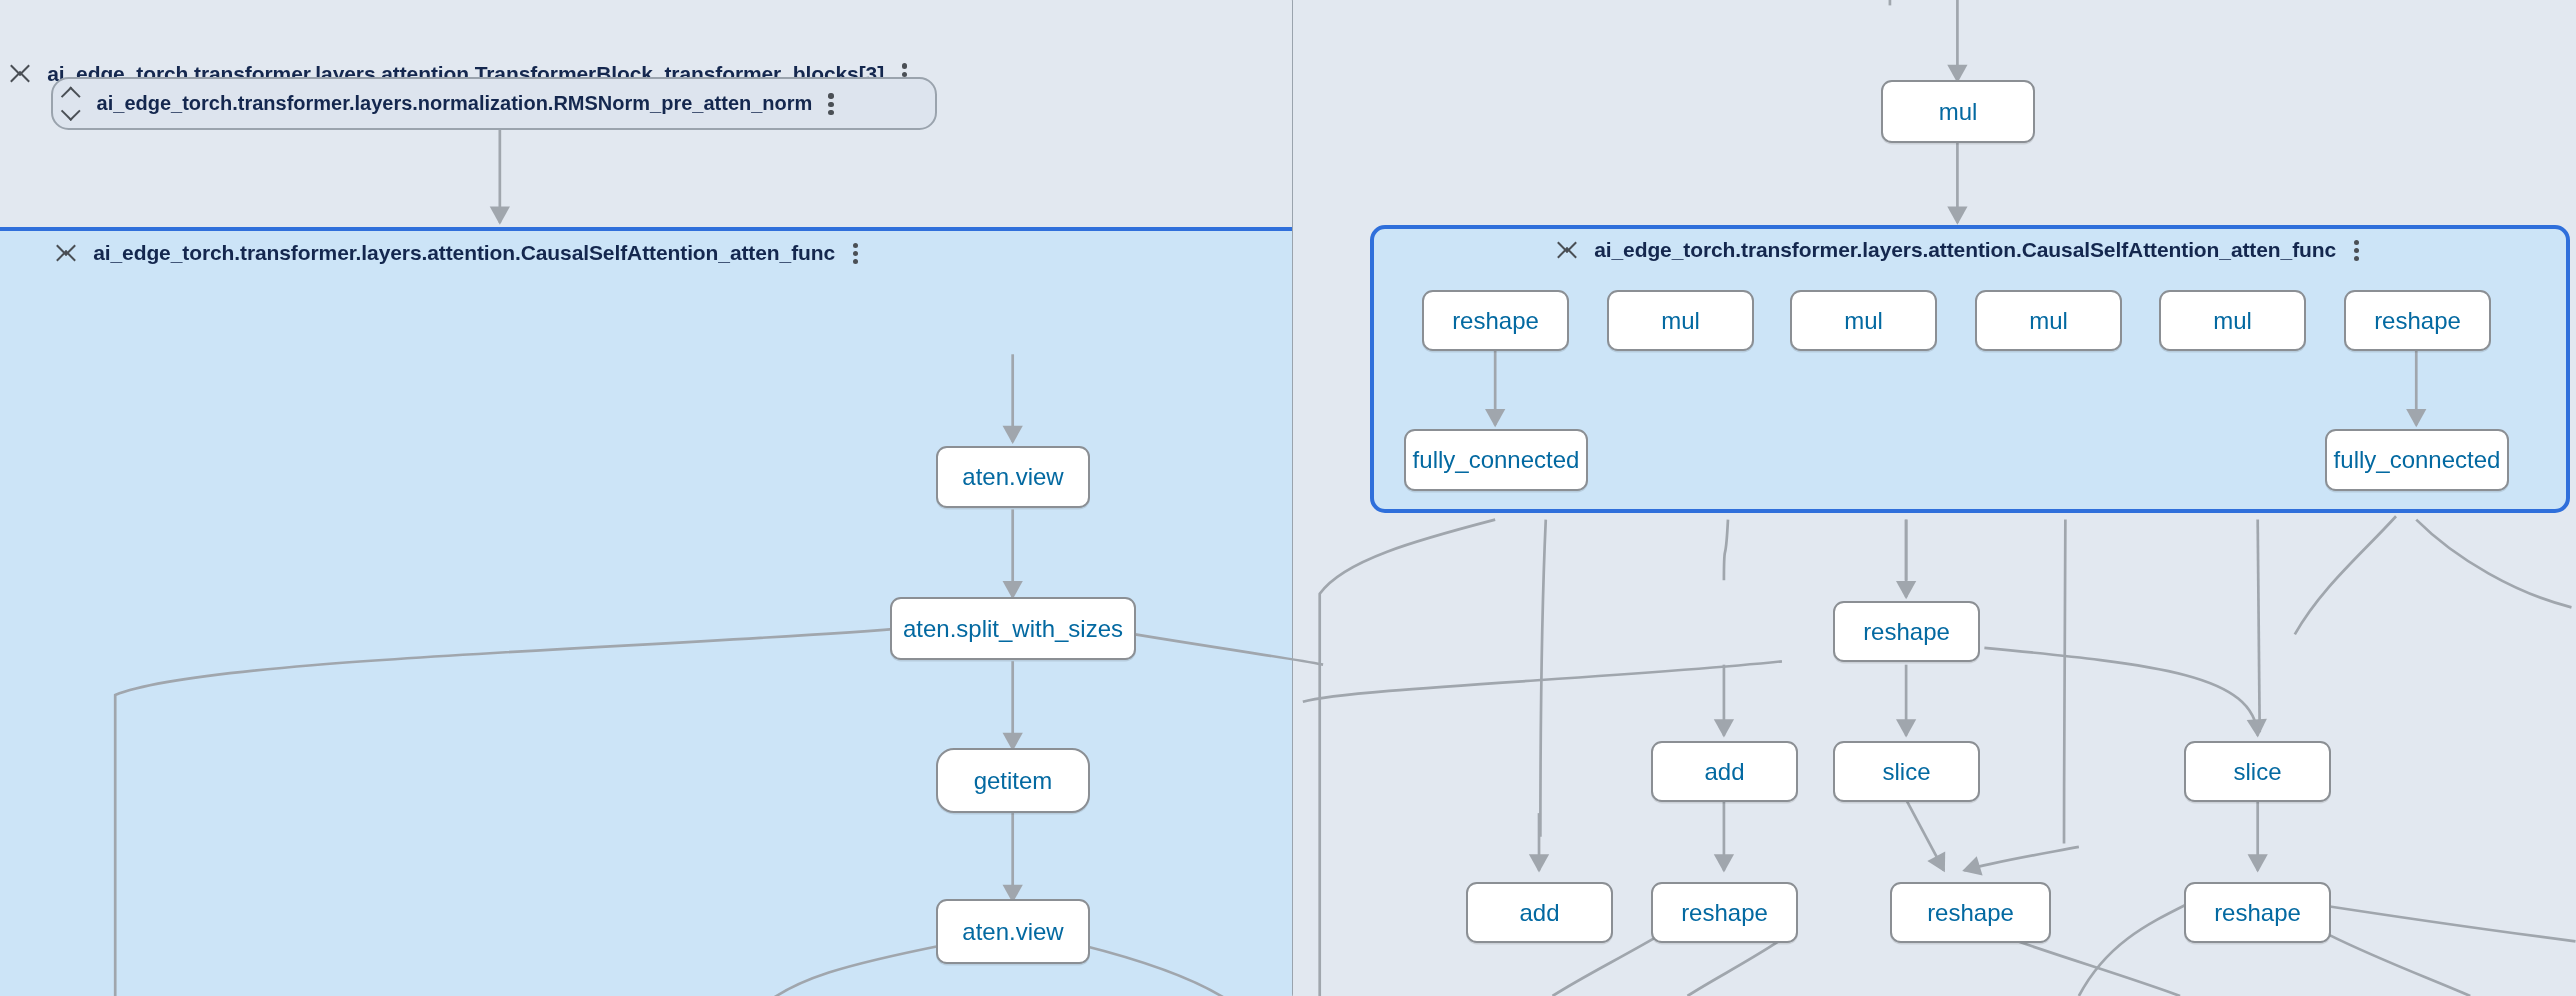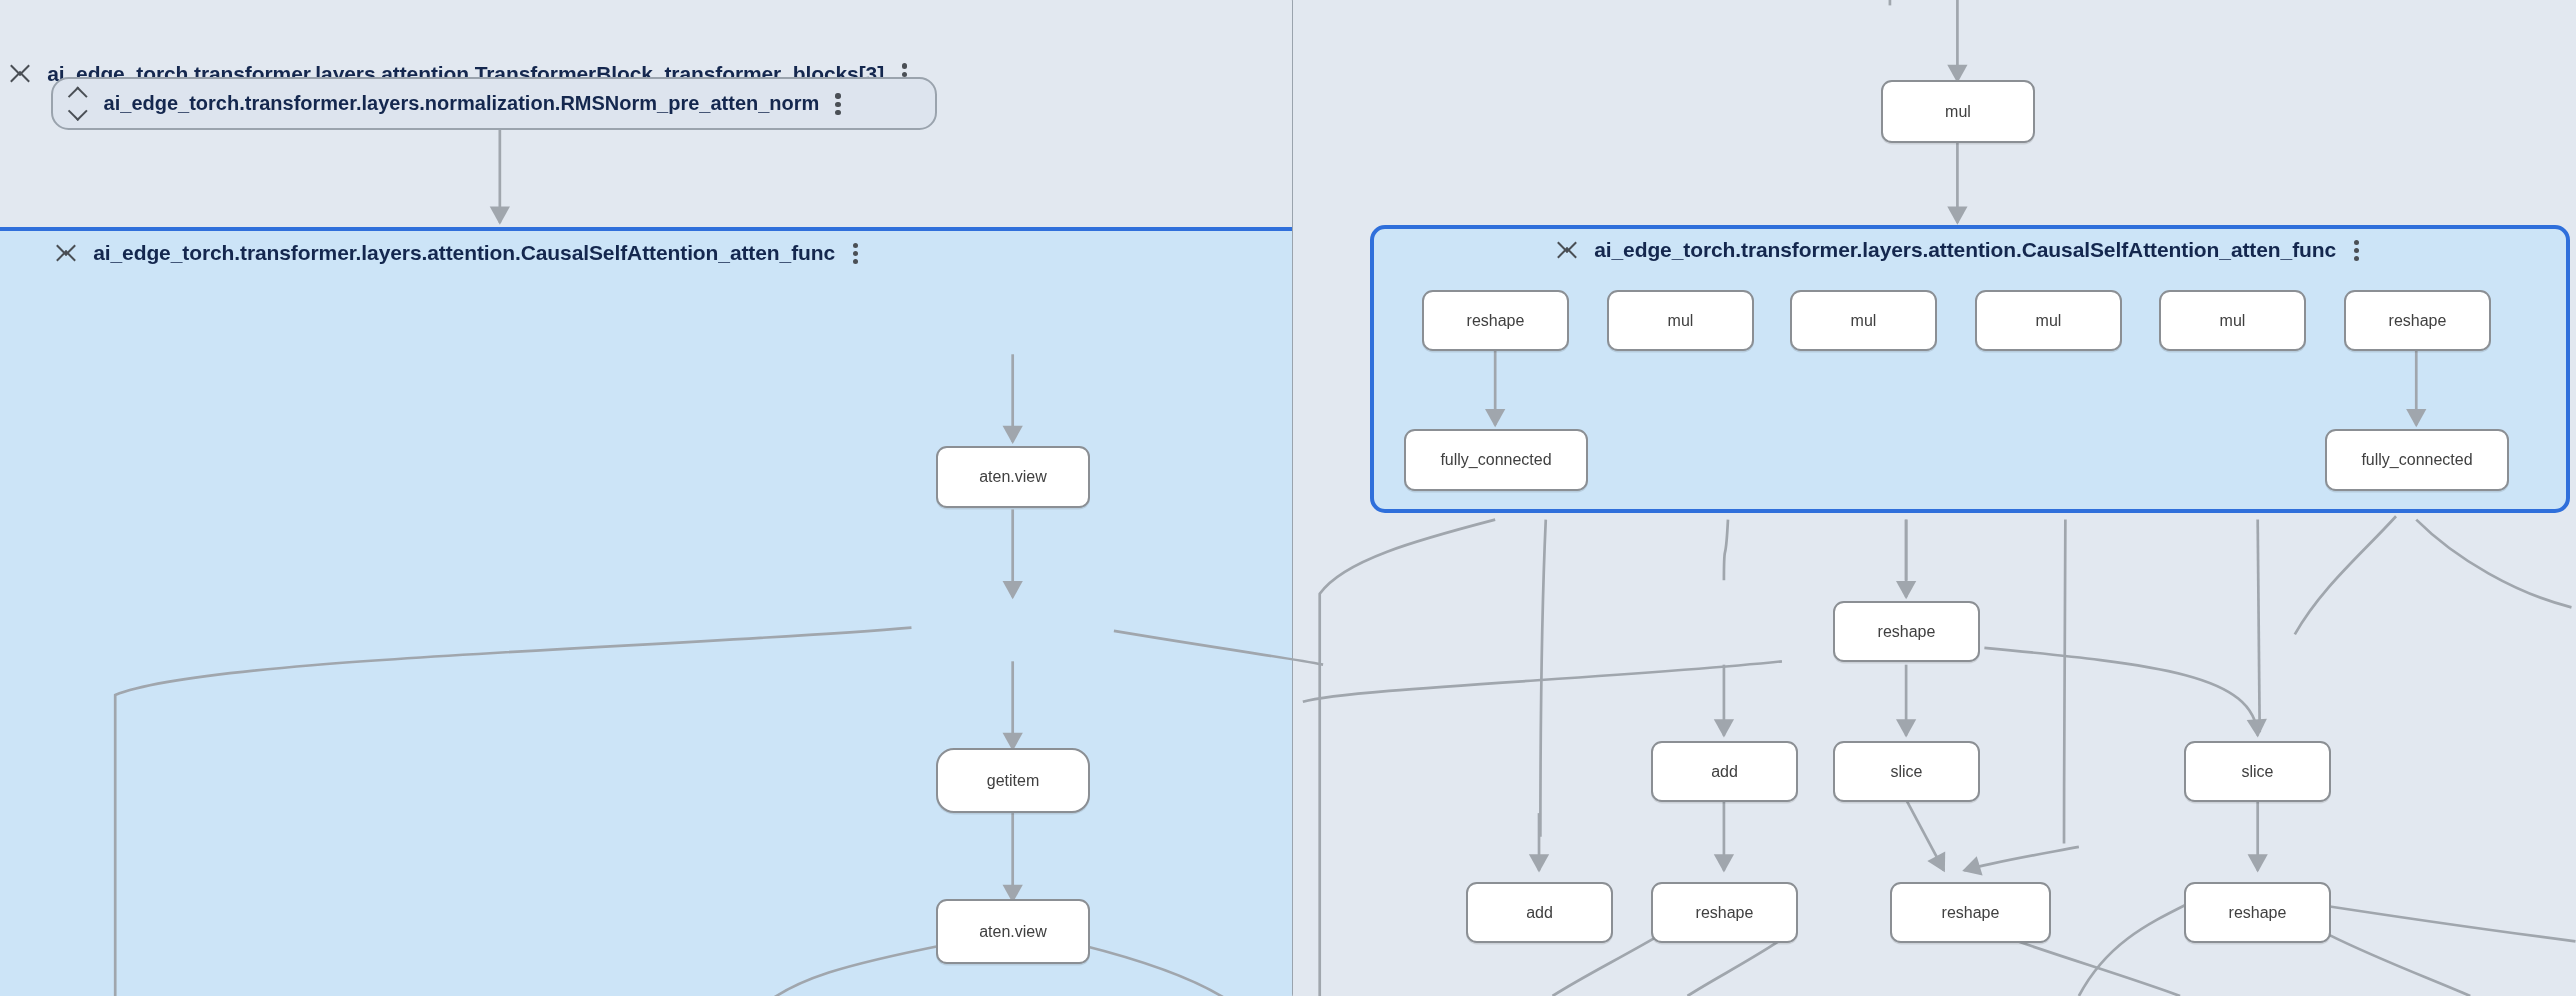--- a/index.html
+++ b/index.html
@@ -52,33 +52,33 @@
     box-sizing:border-box;
   }
 
   
   .pill{
     position:absolute;display:flex;align-items:center;gap:16px;
     box-sizing:border-box;
     background:#dde4ee;
     border:2px solid #9aa3ad;
     border-radius:17.6px;
-    padding:0 17px;
+    padding:0 10px;
     height:53px;
     font-size:20px;font-weight:700;color:#14274e;white-space:nowrap;
   }
 
   
   .node{
     position:absolute;box-sizing:border-box;
     background:#ffffff;
     border:2.7px solid #8b8f94;
     border-radius:10.8px;
     display:flex;align-items:center;justify-content:center;
-    font-size:16px;color:#404040;
+    font-size:24px;color:#0369a1;
     white-space:nowrap;
     box-shadow:0 1.4px 0 rgba(0,0,0,.10);
   }
 
   
   .icon-collapse{
     width:17.6px;height:30px;flex:0 0 auto;position:relative;
   }
   .icon-collapse::before,.icon-collapse::after{
     content:"";position:absolute;left:1.4px;width:12px;height:12px;
@@ -225,20 +225,23 @@
         <span></span>
         <span></span>
     </span>
   </div>
 
 
   <div class="node" style="left:936px;top:446px;width:154px;height:62px;">
     <span>aten.view</span>
   </div>
 
+  <div class="node" style="left:890px;top:597px;width:246px;height:63px;">
+    <span>aten.split_with_sizes</span>
+  </div>
 
   <div class="node" style="left:936px;top:748px;width:154px;height:65px;border-radius:18px;">
     <span>getitem</span>
   </div>
 
   <div class="node" style="left:936px;top:899px;width:154px;height:65px;">
     <span>aten.view</span>
   </div>
 
   <div class="node" style="left:1881px;top:80px;width:154px;height:63px;">

